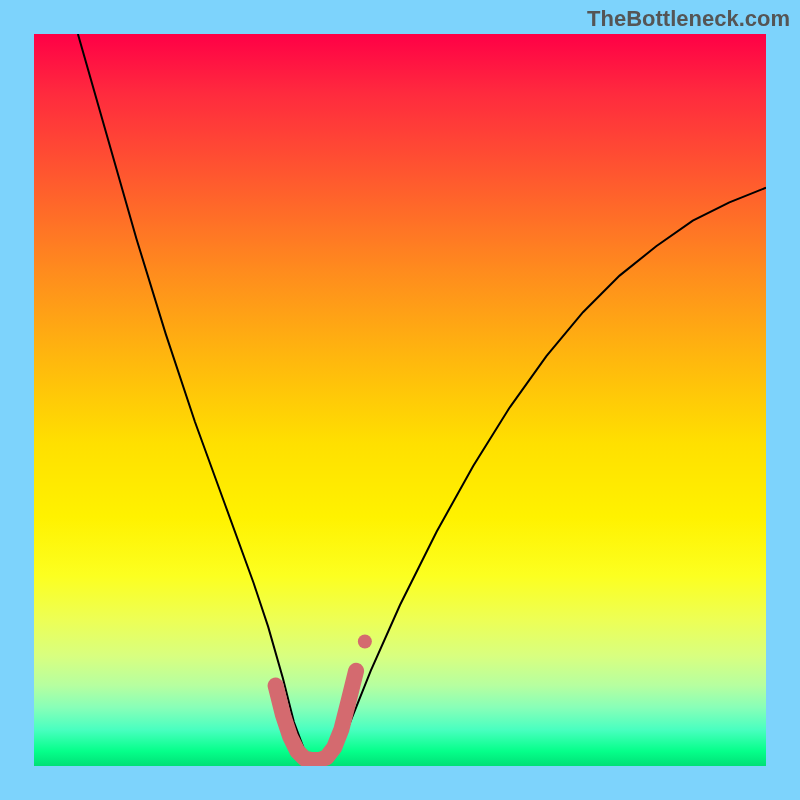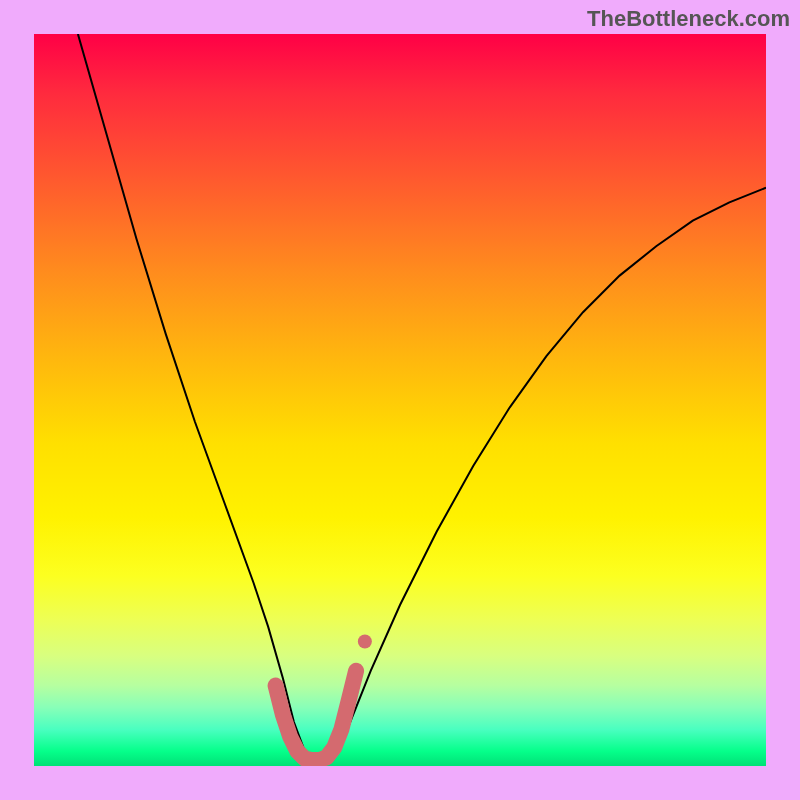--- a/index.html
+++ b/index.html
@@ -1,16 +1,16 @@
 <!DOCTYPE html>
 <html><head>
 <meta charset="utf-8">
 <style>
   html,body{margin:0;padding:0;width:800px;height:800px;overflow:hidden;background:#000;}
-  .outer{position:absolute;inset:0;background:#f0abfc;}
+  .outer{position:absolute;inset:0;background:#7dd3fc;}
   .plot{
     position:absolute;
     left:34px;top:34px;width:732px;height:732px;
     background:linear-gradient(to bottom,
       #ff0046 0%,
       #ff2a3e 8%,
       #ff5a2e 20%,
       #ff8a1e 32%,
       #ffb60e 44%,
       #ffe000 56%,

